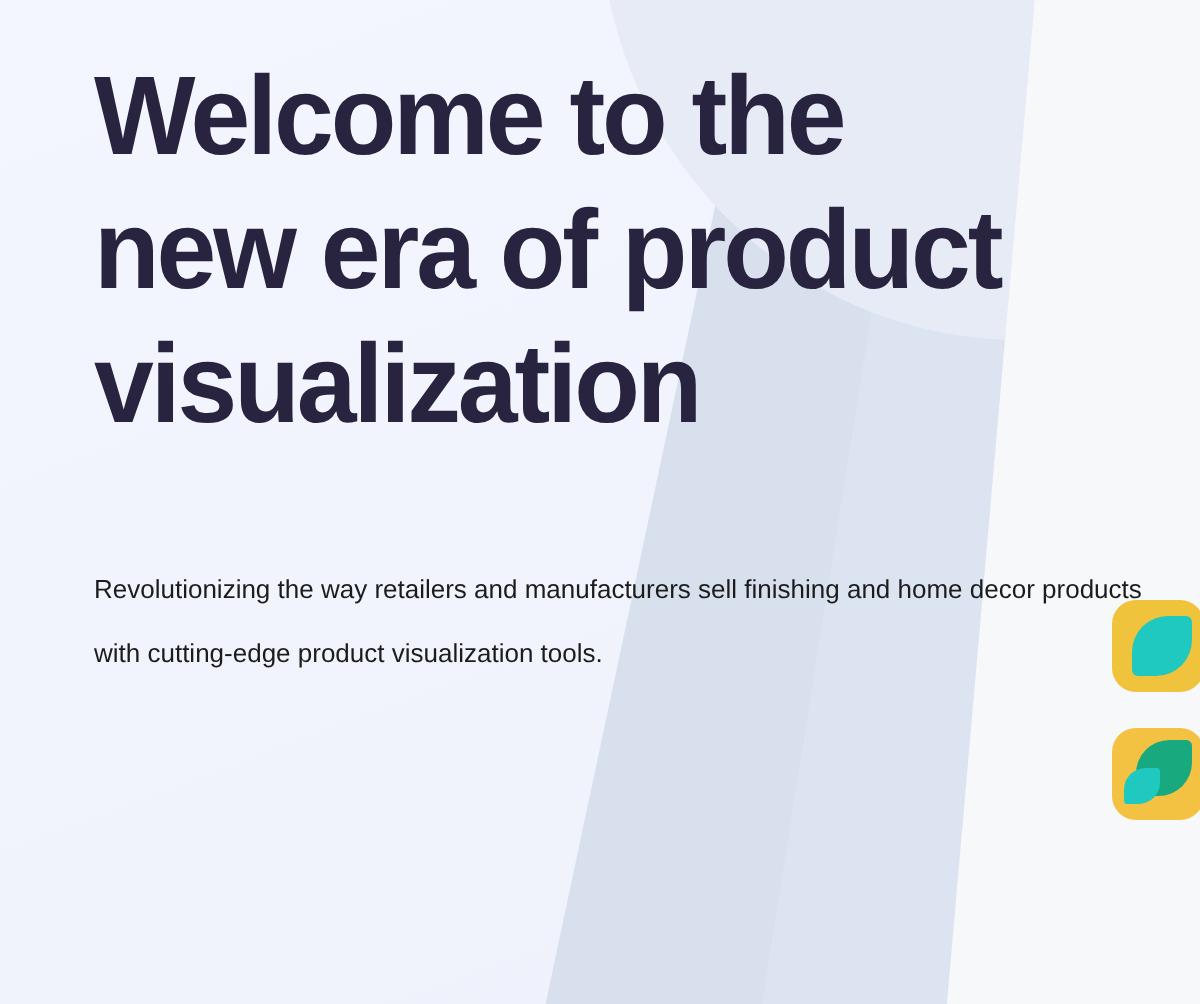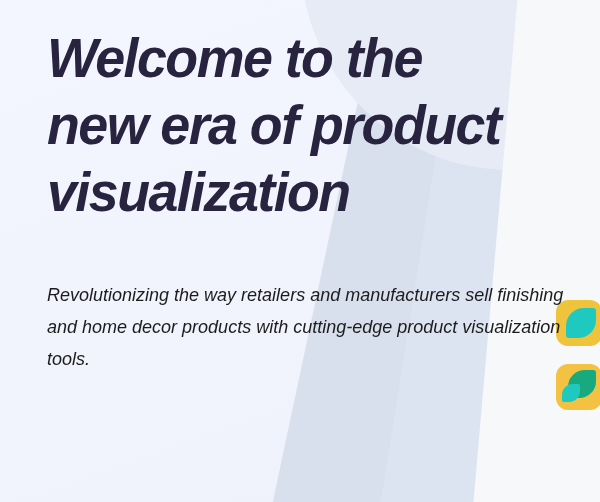--- a/index.html
+++ b/index.html
@@ -81,41 +81,40 @@
 
   
   .content {
     position: absolute;
     top: 0;
     left: 0;
     width: 600px;
     height: 394px;
     padding: 24px 3px 0 47px;
     box-sizing: border-box;
-    font-style: italic;
   }
 
   .headline {
     margin: 0;
     font-family: "Liberation Sans", sans-serif;
     font-size: 56px;
     line-height: 67px;
     font-weight: 700;
     letter-spacing: -1.6px;
     color: #282440;
     max-width: 500px;
     transform: scaleX(0.96);
     transform-origin: left top;
   }
 
   .subcopy {
     margin: 0;
     padding-top: 54px;
     font-family: "Liberation Sans", sans-serif;
-    font-size: 18px;
+    font-size: 13px;
     line-height: 32px;
     font-weight: 400;
     color: #1c1c1c;
     max-width: 530px;
   }
 
   
   .thumb-strip {
     position: absolute;
     right: -16px;

